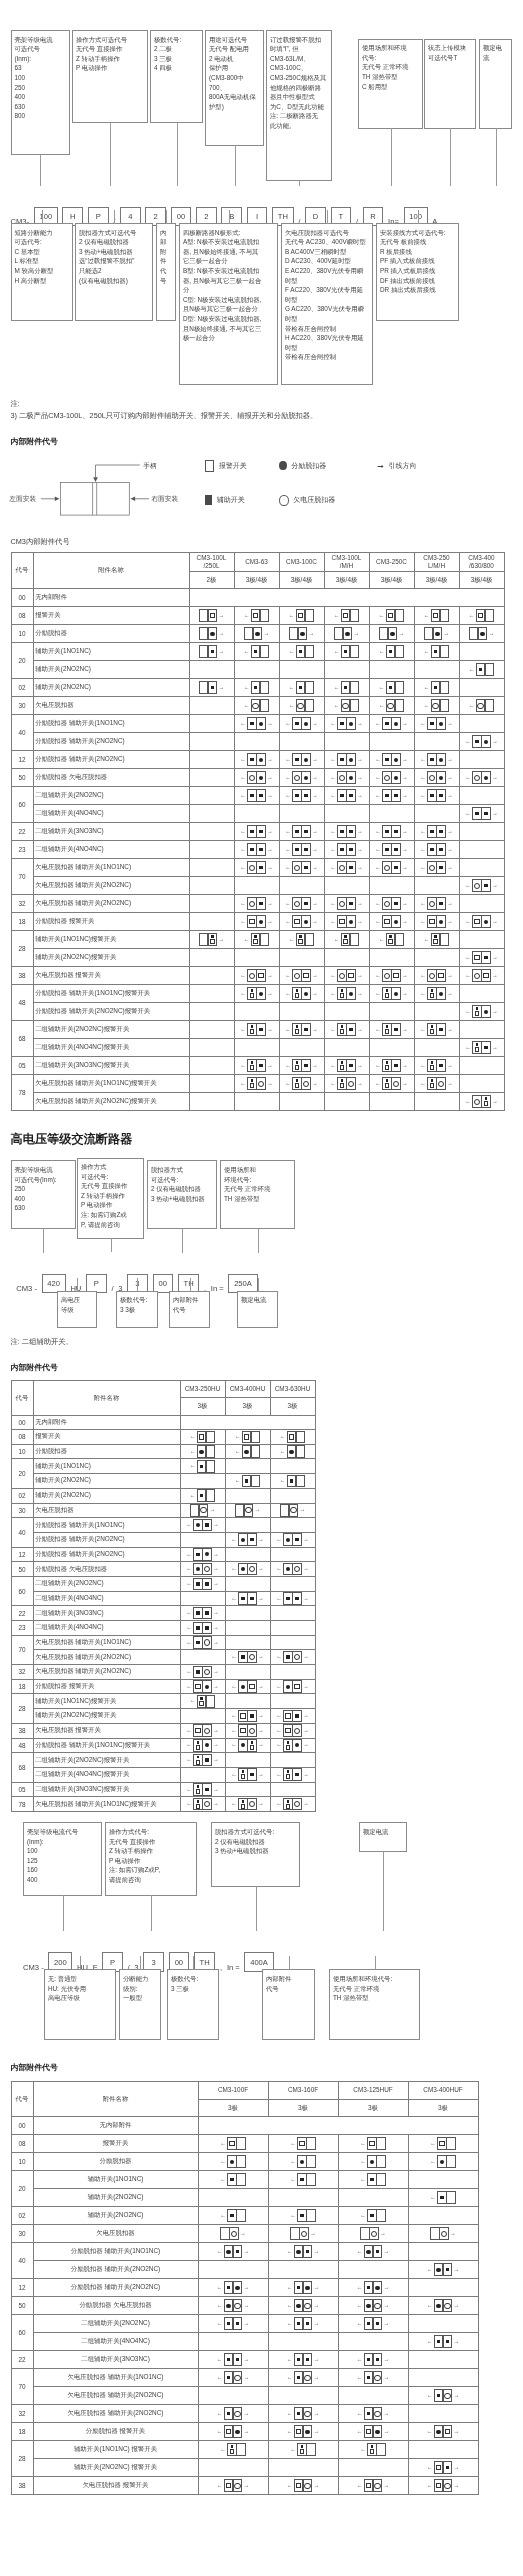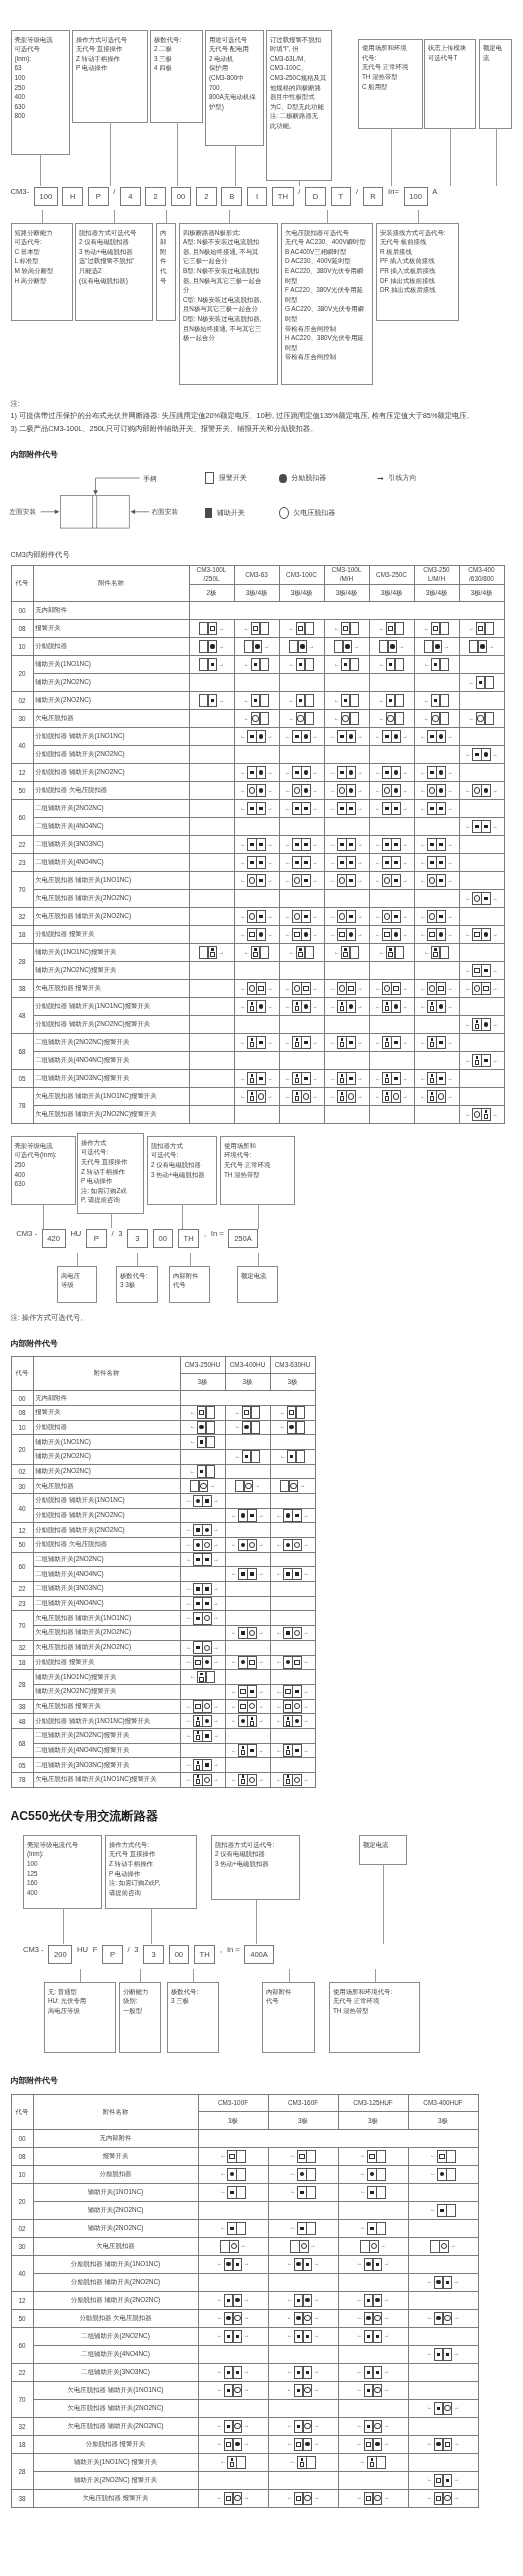--- a/index.html
+++ b/index.html
@@ -8,21 +8,21 @@
   .page{position:relative;width:523px;}
   .pre{white-space:pre-line;}
   
   .diagram{position:relative;}
   .callout{position:absolute;border:0.6px solid #8a8a8a;background:#fff;
            padding:3.5px 2.9px;font-size:6.4px;line-height:1.5;box-sizing:border-box;}
   .stub-down::after{content:"";position:absolute;left:50%;top:100%;width:0.6px;
            height:var(--sh,11.6px);background:#999;}
   .stub-up::before{content:"";position:absolute;left:50%;bottom:100%;width:0.6px;
            height:var(--sh,14px);background:#999;}
-  .codeline{position:absolute;left:10.5px;right:20px;display:flex;align-items:flex-start;gap:4.7px;}
+  .codeline{position:absolute;left:10.5px;right:20px;display:flex;align-items:flex-end;gap:4.7px;margin-top:20px;}
   .code-part{font-size:7.6px;color:#444;}
   .code-part.boxed{border:0.6px solid #777;padding:4.1px 4.7px;min-width:9.3px;text-align:center;}
   
   .notes{margin:11.6px 0 0 10.5px;line-height:1.75;font-size:7.3px;}
   .h-bold-sm{margin:12.8px 0 0 10.5px;font-size:7.9px;font-weight:bold;color:#222;}
   .h-section{margin:20px 0 0 10.5px;font-size:12.2px;font-weight:bold;color:#1d1d1d;}
   .table-title{margin:9.3px 0 4.7px 10.5px;font-size:7.3px;}
   
   .legend{position:relative;height:73px;margin-top:8.1px;}
   .legend svg{position:absolute;left:7px;top:0;}
@@ -173,21 +173,20 @@
 无代号 板前接线
 R     板后接线
 PF    插入式板前接线
 PR    插入式板后接线
 DF    抽出式板前接线
 DR    抽出式板后接线</div>
   </div>
 
   <div class="notes">
     <div>注:</div>
-    <div>1) 可提供带过压保护的分布式光伏并网断路器: 失压跳闸定值20%额定电压、10秒, 过压跳闸定值135%额定电压, 检有压定值大于85%额定电压。</div>
     <div>3) 二极产品CM3-100L、250L只可订购内部附件辅助开关、报警开关、辅报开关和分励脱扣器。</div>
   </div>
 
   <div class="h-bold-sm">内部附件代号</div>
   <div class="legend">
     <svg width="198" height="73" viewBox="0 0 340 125" style="font-size:12px">
       <polyline points="228,17 152,17 152,38" fill="none" stroke="#555" stroke-width="1.2"></polyline>
       <polygon points="148,38 156,38 152,46" fill="#555"></polygon>
       <rect x="92" y="47" width="118" height="56" fill="none" stroke="#666" stroke-width="1.2"></rect>
       <line x1="147" y1="47" x2="147" y2="103" stroke="#666" stroke-width="1.2"></line>
@@ -1846,20 +1845,21 @@
                     </span>
                   </span>
                 </span>
                 <span class="arr">→</span>
               </span></td>
           </tr>
         </tbody>
       </table>
     </div>
 
+  <div class="h-section">高电压等级交流断路器</div>
   <div class="diagram" style="height:174px;margin-top:9.3px;">
     <div class="callout pre stub-down" style="left:10.5px;top:2.9px;width:65px;height:69px;--sh:24.4px">壳架等级电流
 可选代号(Inm):
 250
 400
 630</div>
     <div class="callout pre stub-down" style="left:77px;top:0;width:67px;height:81px;--sh:14.5px">操作方式
 可选代号:
 无代号 直接操作
 Z 转动手柄操作
@@ -1892,21 +1892,21 @@
 
     <div class="callout pre stub-up" style="left:57px;top:133px;width:40px;height:37px">高电压
 等级</div>
     <div class="callout pre stub-up" style="left:116px;top:133px;width:42px;height:37px">极数代号:
 3   3极</div>
     <div class="callout pre stub-up" style="left:169px;top:133px;width:41px;height:37px">内部附件
 代号</div>
     <div class="callout pre stub-up" style="left:237px;top:133px;width:41px;height:37px">额定电流</div>
   </div>
   <div class="notes" style="margin-top:4.7px">
-    <div>注: 操作方式可选代号。</div>
+    <div>注: 二组辅助开关。</div>
   </div>
 
   <div class="h-bold-sm">内部附件代号</div>
   <div id="t2" style="margin-top:7px">
       <table class="acc">
         <colgroup>
           <col style="width: 22px;">
           <col style="width: 147px;">
           <col style="width: 45px;">
           <col style="width: 45px;">
@@ -2624,21 +2624,20 @@
                     <span class="sv"></span>
                   </span>
                 </span>
                 <span class="arr">→</span>
               </span></td>
           </tr>
         </tbody>
       </table>
     </div>
 
-  <div class="h-section">AC550光伏专用交流断路器</div>
   <div class="diagram" style="height:227px;margin-top:10.5px;">
     <div class="callout pre stub-down" style="left:23px;top:0;width:79px;height:74px;--sh:36px">壳架等级电流代号
 (Inm):
 100
 125
 160
 400</div>
     <div class="callout pre stub-down" style="left:105px;top:0;width:92px;height:74px;--sh:36px">操作方式代号:
 无代号  直接操作
 Z         转动手柄操作

